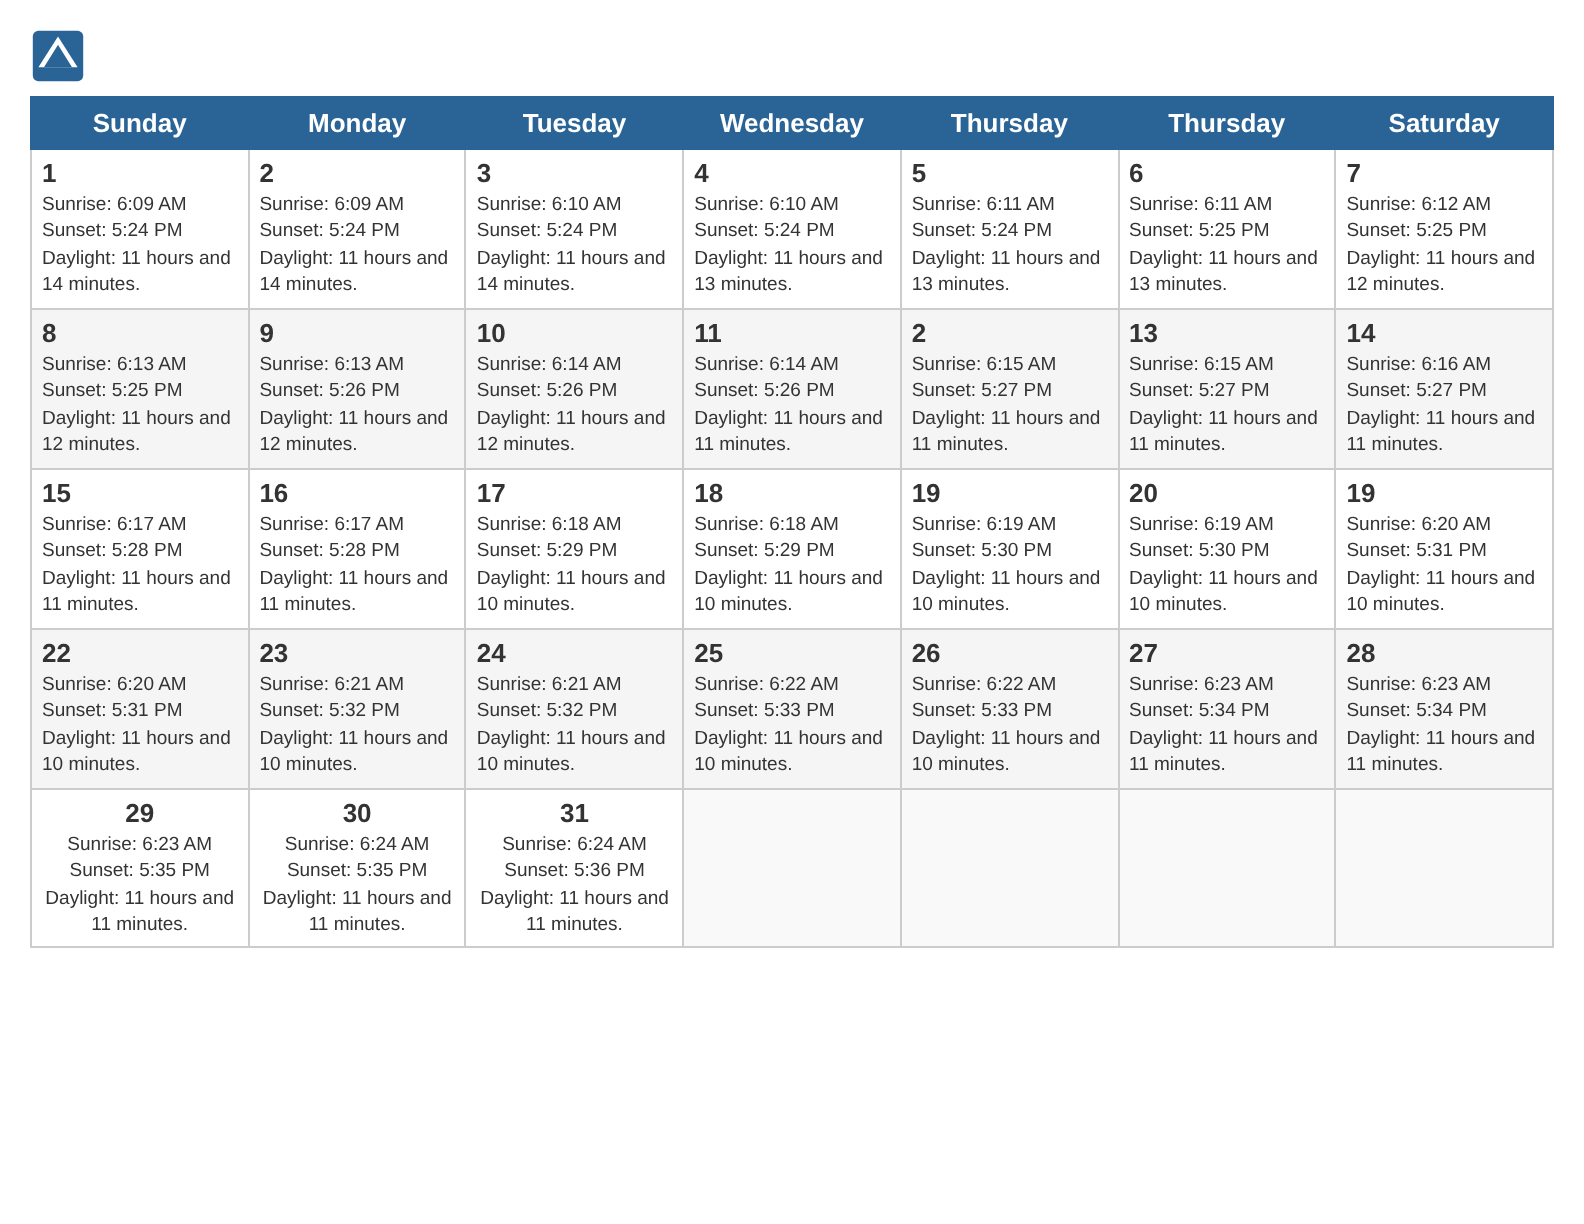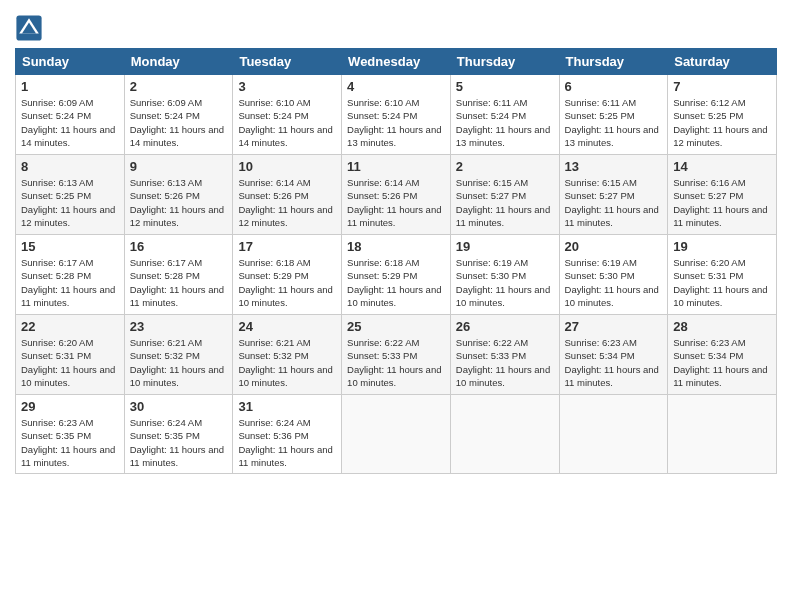--- a/index.html
+++ b/index.html
@@ -52,21 +52,21 @@
       color: #555;
     }
     .calendar {
       width: 100%;
       border-collapse: collapse;
       table-layout: fixed;
     }
     .calendar th {
       background-color: #2a6496;
       color: white;
-      text-align: left;
+      text-align: center;
       padding: 5px 6px;
       font-size: 13px;
       font-weight: bold;
       border: 1px solid #2a6496;
     }
     .calendar td {
       vertical-align: top;
       border: 1px solid #ccc;
       padding: 4px 5px;
       font-size: 10px;
@@ -86,20 +86,21 @@
     .day-info {
       font-size: 9.5px;
       line-height: 1.4;
       color: #333;
     }
     .empty-cell {
       background: #f9f9f9 !important;
     }
     .last-row td {
       height: 70px;
+      text-align: center;
     }
   </style>
 </head>
 <body>
 
 <div class="container">
   <div class="header-row">
     <div class="logo">
       <svg class="logo-icon" viewBox="0 0 40 40">
         <rect x="2" y="2" width="36" height="36" rx="4" fill="#2a6496"></rect>

